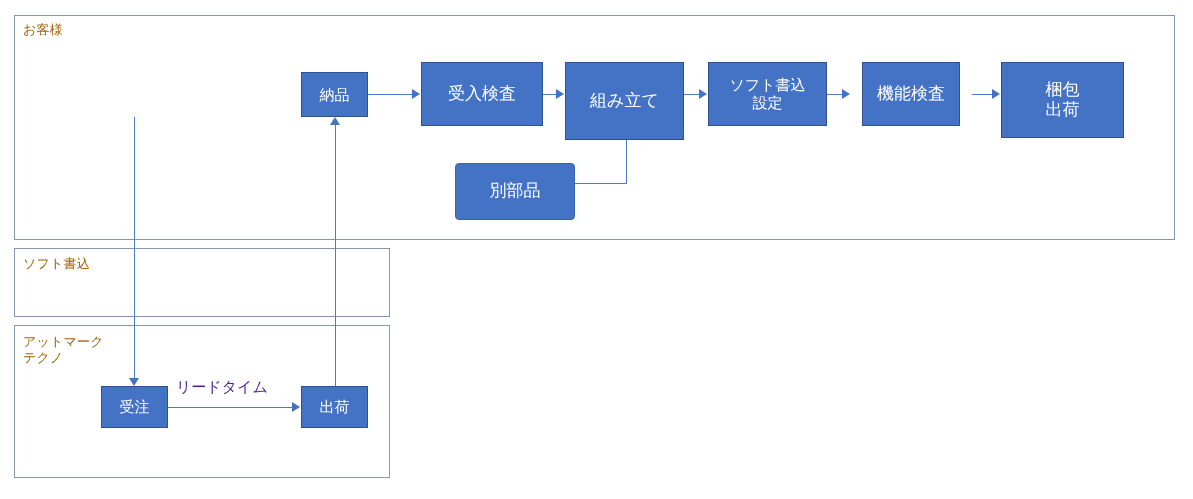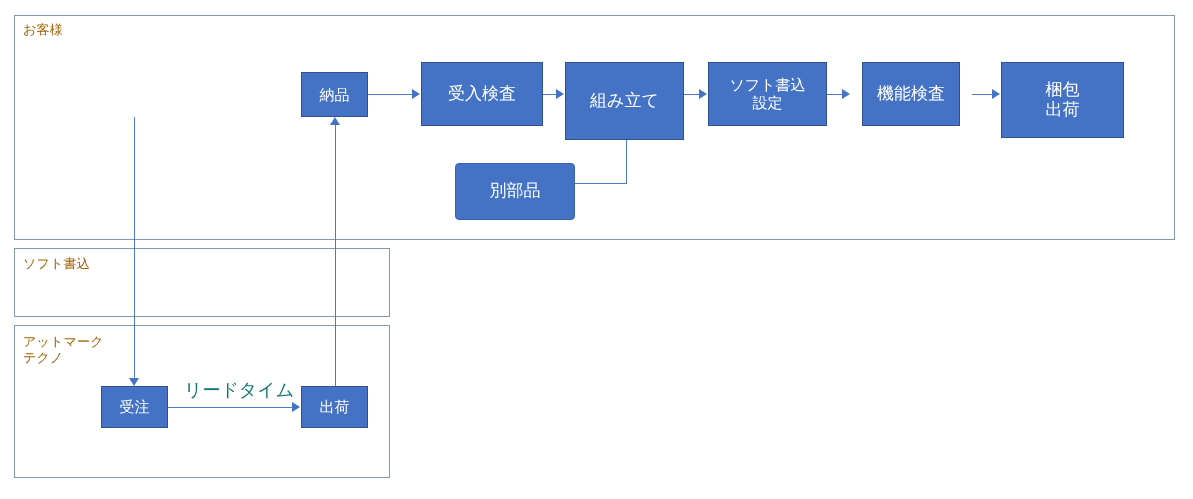--- a/index.html
+++ b/index.html
@@ -83,25 +83,24 @@
     border-right: 5px solid transparent;
     border-bottom: 8px solid #4472c4;
   }
   .arrow.down {
     border-left: 5px solid transparent;
     border-right: 5px solid transparent;
     border-top: 8px solid #4472c4;
   }
   .edge-label {
     position: absolute;
-    font-size: 18px;
-    color: #0f766e;
+    font-size: 15px;
+    color: #4c1d95;
     white-space: nowrap;
     z-index: 5;
-    margin-left: 8px;
   }
 </style>
 </head>
 <body>
 
 <div id="canvas">
 
   <div class="lane" style="left:14px; top:15px; width:1161px; height:225px;"></div>
   <div class="lane-label" style="left:23px; top:22px;">お客様</div>
 

